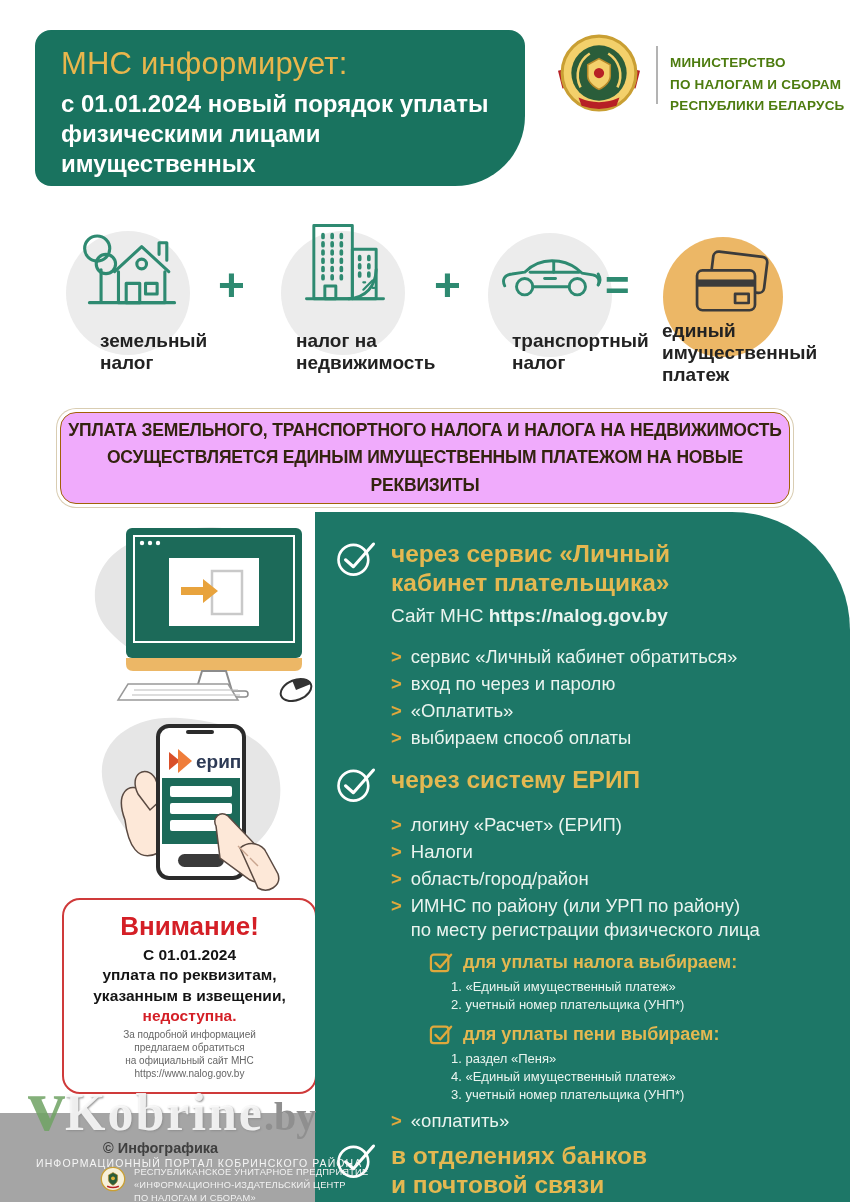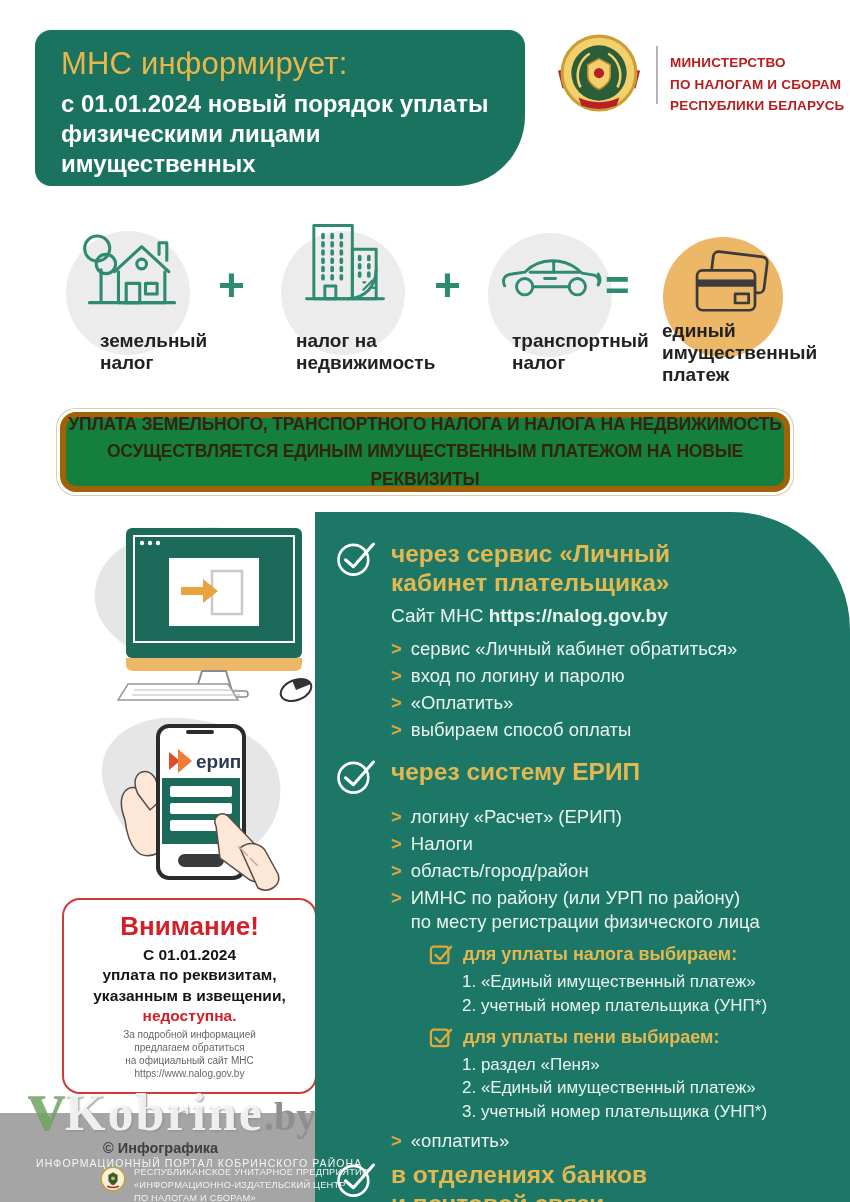--- a/index.html
+++ b/index.html
@@ -18,41 +18,41 @@
     padding:16px 26px;box-sizing:border-box;
   }
   .header-title{color:#e9b64c;font-size:31px;font-weight:normal;margin-bottom:7px;letter-spacing:.2px;}
   .header-subtitle{color:#ffffff;font-size:24px;font-weight:bold;line-height:1.24;}
 
   
   .ministry-logo{left:558px;top:32px;width:82px;height:82px;}
   .ministry-divider{left:656px;top:46px;width:2px;height:58px;background:#b3b3b3;}
   .ministry-name{
     left:670px;top:52px;width:180px;
-    font-size:13.5px;font-weight:600;color:#b91c1c;line-height:1.6;letter-spacing:.2px;
+    font-size:13.5px;font-weight:600;color:#4d7c0f;line-height:1.6;letter-spacing:.2px;
   }
 
   
   .circle{border-radius:50%;background:#ececec;}
   .c1{left:66px;top:231px;width:124px;height:124px;}
   .c2{left:281px;top:231px;width:124px;height:124px;}
   .c3{left:488px;top:233px;width:124px;height:124px;}
   .c4{left:663px;top:237px;width:120px;height:120px;background:#ecb766;}
   .f-label{font-size:19px;font-weight:bold;color:#222;line-height:1.16;}
   .l1{left:100px;top:330px;} .l2{left:296px;top:330px;}
   .l3{left:512px;top:330px;} .l4{left:662px;top:320px;}
   .operator{font-weight:bold;color:#2e8a71;}
   .op1{left:218px;top:258px;font-size:46px;}
   .op2{left:434px;top:258px;font-size:46px;}
   .op3{left:605px;top:262px;font-size:42px;}
 
   
   .banner{
-    left:60px;top:412px;width:730px;height:80px;box-sizing:border-box;
-    background:#15803d;border:6px solid #a16207;border-radius:16px;
+    left:60px;top:412px;width:730px;height:92px;box-sizing:border-box;
+    background:#f0abfc;border:1px solid #a16207;border-radius:16px;
     box-shadow:0 0 0 3px #ffffff,0 0 0 4px #d9cdb2;
     display:flex;align-items:center;justify-content:center;text-align:center;
   }
   .banner-text{font-size:17.5px;font-weight:bold;color:#33230f;line-height:1.55;letter-spacing:-.2px;}
 
   
   .monitor-ill{left:68px;top:514px;width:252px;height:188px;}
   .phone-ill{left:70px;top:698px;width:250px;height:195px;}
 
   .attention{
@@ -67,28 +67,28 @@
 
   
   .panel{
     left:315px;top:512px;width:535px;height:690px;
     background:#1d7767;border-top-right-radius:118px;color:#eaf4ef;box-sizing:border-box;
   }
   .panel-content{padding:26px 26px 0 20px;}
   .sec-head{display:flex;gap:14px;align-items:flex-start;}
   .sec-title{font-size:24.5px;font-weight:bold;color:#e4b851;line-height:1.18;padding-top:2px;}
   .sec-body{margin-left:56px;}
-  .site-line{font-size:19px;margin:7px 0 10px;}
+  .site-line{font-size:19px;margin:7px 0 18px;}
   .site-url{font-weight:bold;}
   .arrow-list{list-style:none;margin:0;padding:0;}
   .arrow-list li{display:flex;gap:9px;font-size:18.5px;line-height:1.32;margin:2.5px 0;}
   .arrow{color:#dfa83c;font-weight:bold;}
   .sub-block{margin:9px 0 2px 38px;}
   .sub-head{display:flex;gap:10px;align-items:center;color:#e4b851;font-weight:bold;font-size:18px;}
-  .sub-items{margin:5px 0 0 33px;font-size:17px;line-height:1.37;}
+  .sub-items{margin:5px 0 0 22px;font-size:13px;line-height:1.37;}
   .mt14{margin-top:14px;text-align:center;} .mt10{margin-top:9px;} .mt6{margin-top:6px;}
 
   
   .footer-band{left:0;top:1113px;width:315px;height:89px;background:#a5a5a5;}
   .copyright{left:103px;top:1140px;font-size:14.5px;font-weight:bold;color:#3f3f3f;z-index:11;}
   .portal-name{
     left:36px;top:1157px;font-size:10.5px;letter-spacing:1.1px;color:#f5f5f5;
     white-space:nowrap;z-index:11;
   }
   .org-row{left:100px;top:1166px;display:flex;gap:8px;align-items:flex-start;z-index:11;}
@@ -266,21 +266,21 @@
           <span>Сайт МНС</span>
           <span class="site-url">https://nalog.gov.by</span>
         </div>
         <ul class="arrow-list">
           <li>
               <span class="arrow">&gt;</span>
               <span class="preline">сервис «Личный кабинет обратиться»</span>
             </li>
           <li>
               <span class="arrow">&gt;</span>
-              <span class="preline">вход по логину и паролю</span>
+              <span class="preline">вход по через и паролю</span>
             </li>
           <li>
               <span class="arrow">&gt;</span>
               <span class="preline">«Оплатить»</span>
             </li>
           <li>
               <span class="arrow">&gt;</span>
               <span class="preline">выбираем способ оплаты</span>
             </li>
         </ul>
@@ -331,21 +331,21 @@
         <div class="sub-block">
           <div class="sub-head">
             <svg width="24" height="22" viewBox="0 0 26 24">
               <rect x="2" y="4" width="19" height="18" rx="3" fill="none" stroke="#dfa83c" stroke-width="2.4"></rect>
               <path d="M7 13 L12 18 L24 4" fill="none" stroke="#dfa83c" stroke-width="2.6" stroke-linecap="round" stroke-linejoin="round"></path>
             </svg>
             <span>для уплаты пени выбираем:</span>
           </div>
           <div class="sub-items">
             <div>1. раздел «Пеня»</div>
-            <div>2.  «Единый имущественный платеж»</div>
+            <div>4.  «Единый имущественный платеж»</div>
             <div>3. учетный номер плательщика (УНП*)</div>
           </div>
         </div>
 
         <ul class="arrow-list mt6">
           <li>
               <span class="arrow">&gt;</span>
               <span>«оплатить»</span>
             </li>
         </ul>

